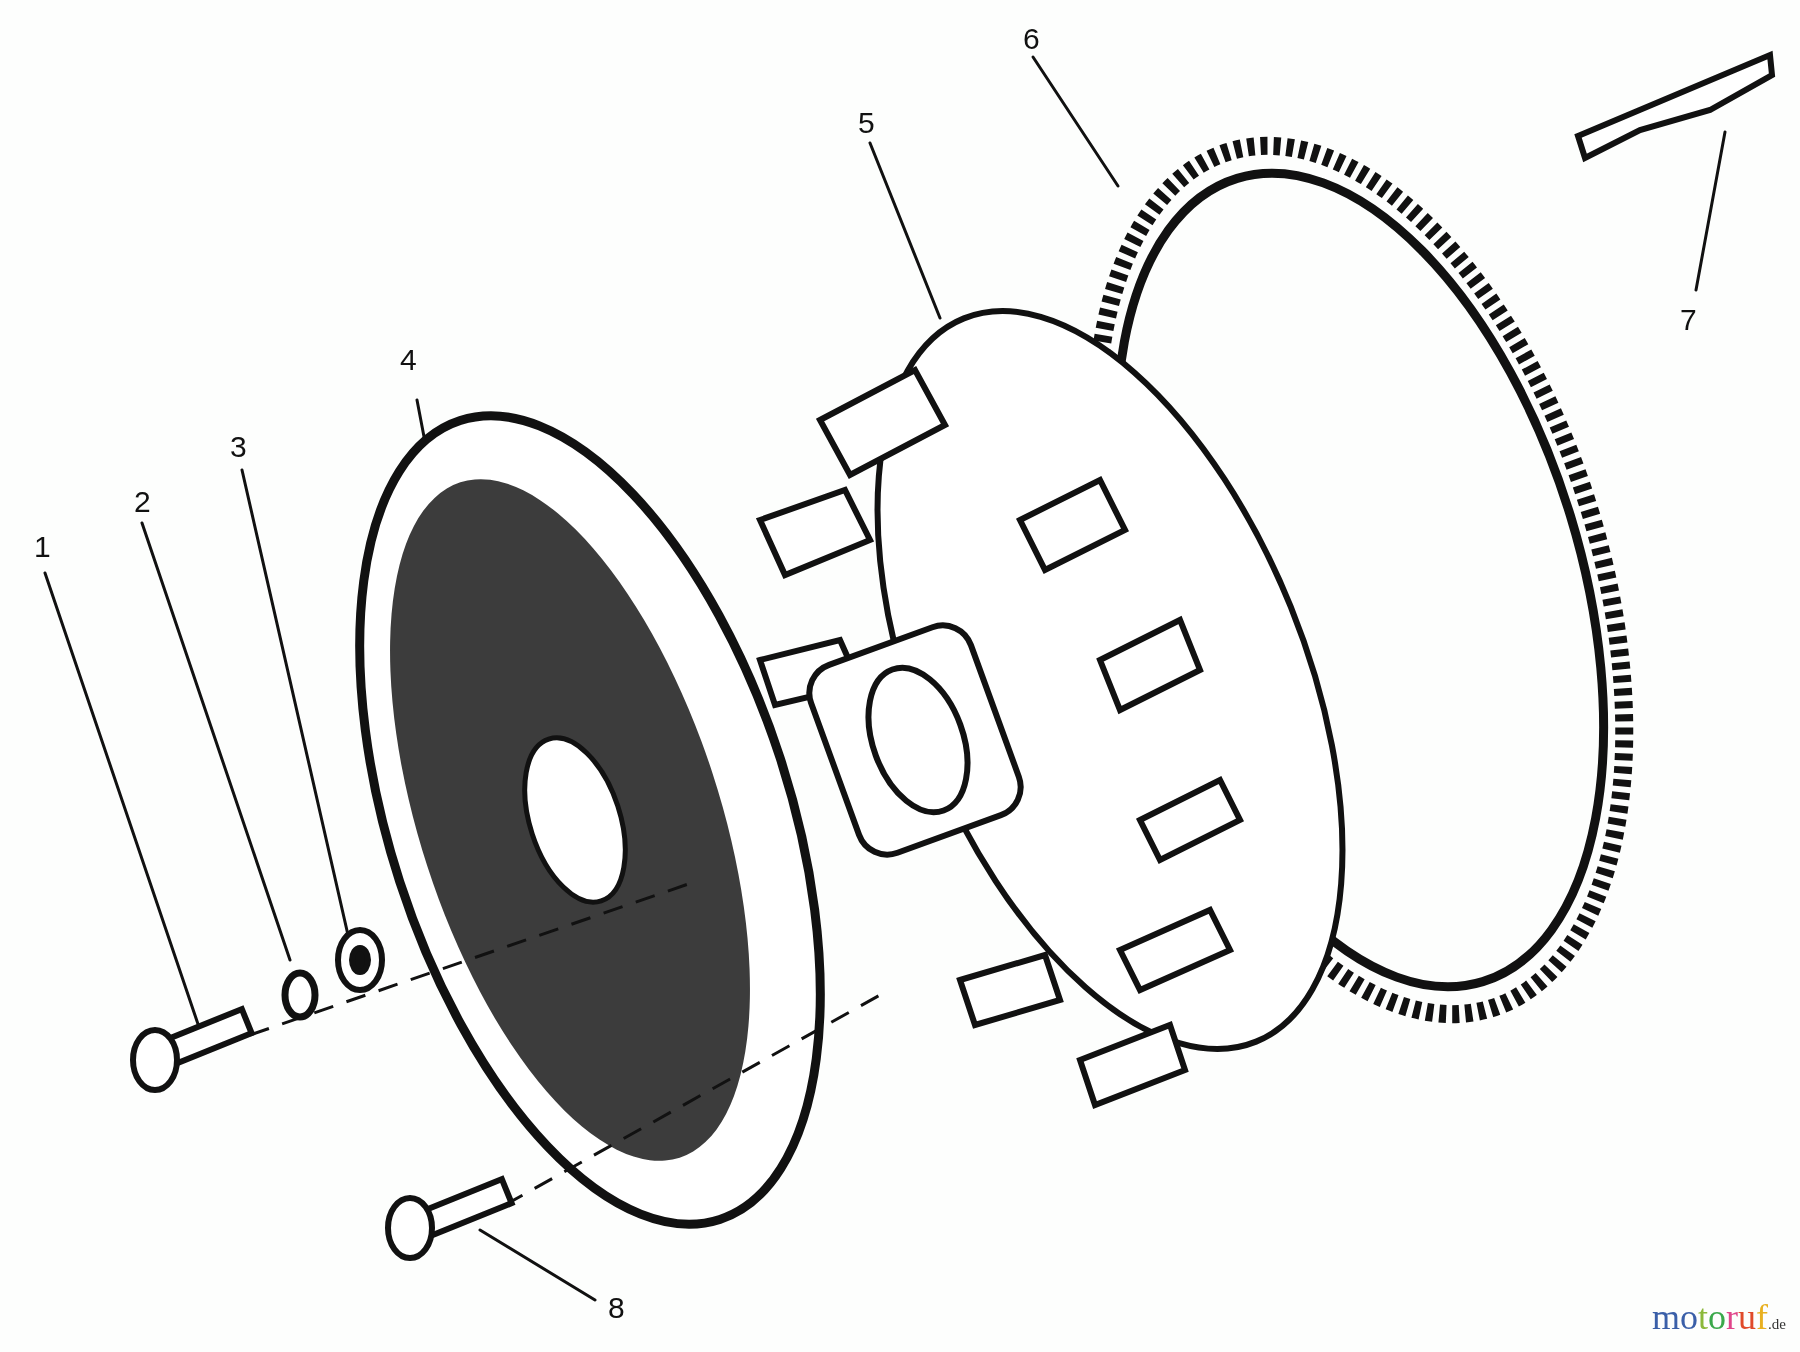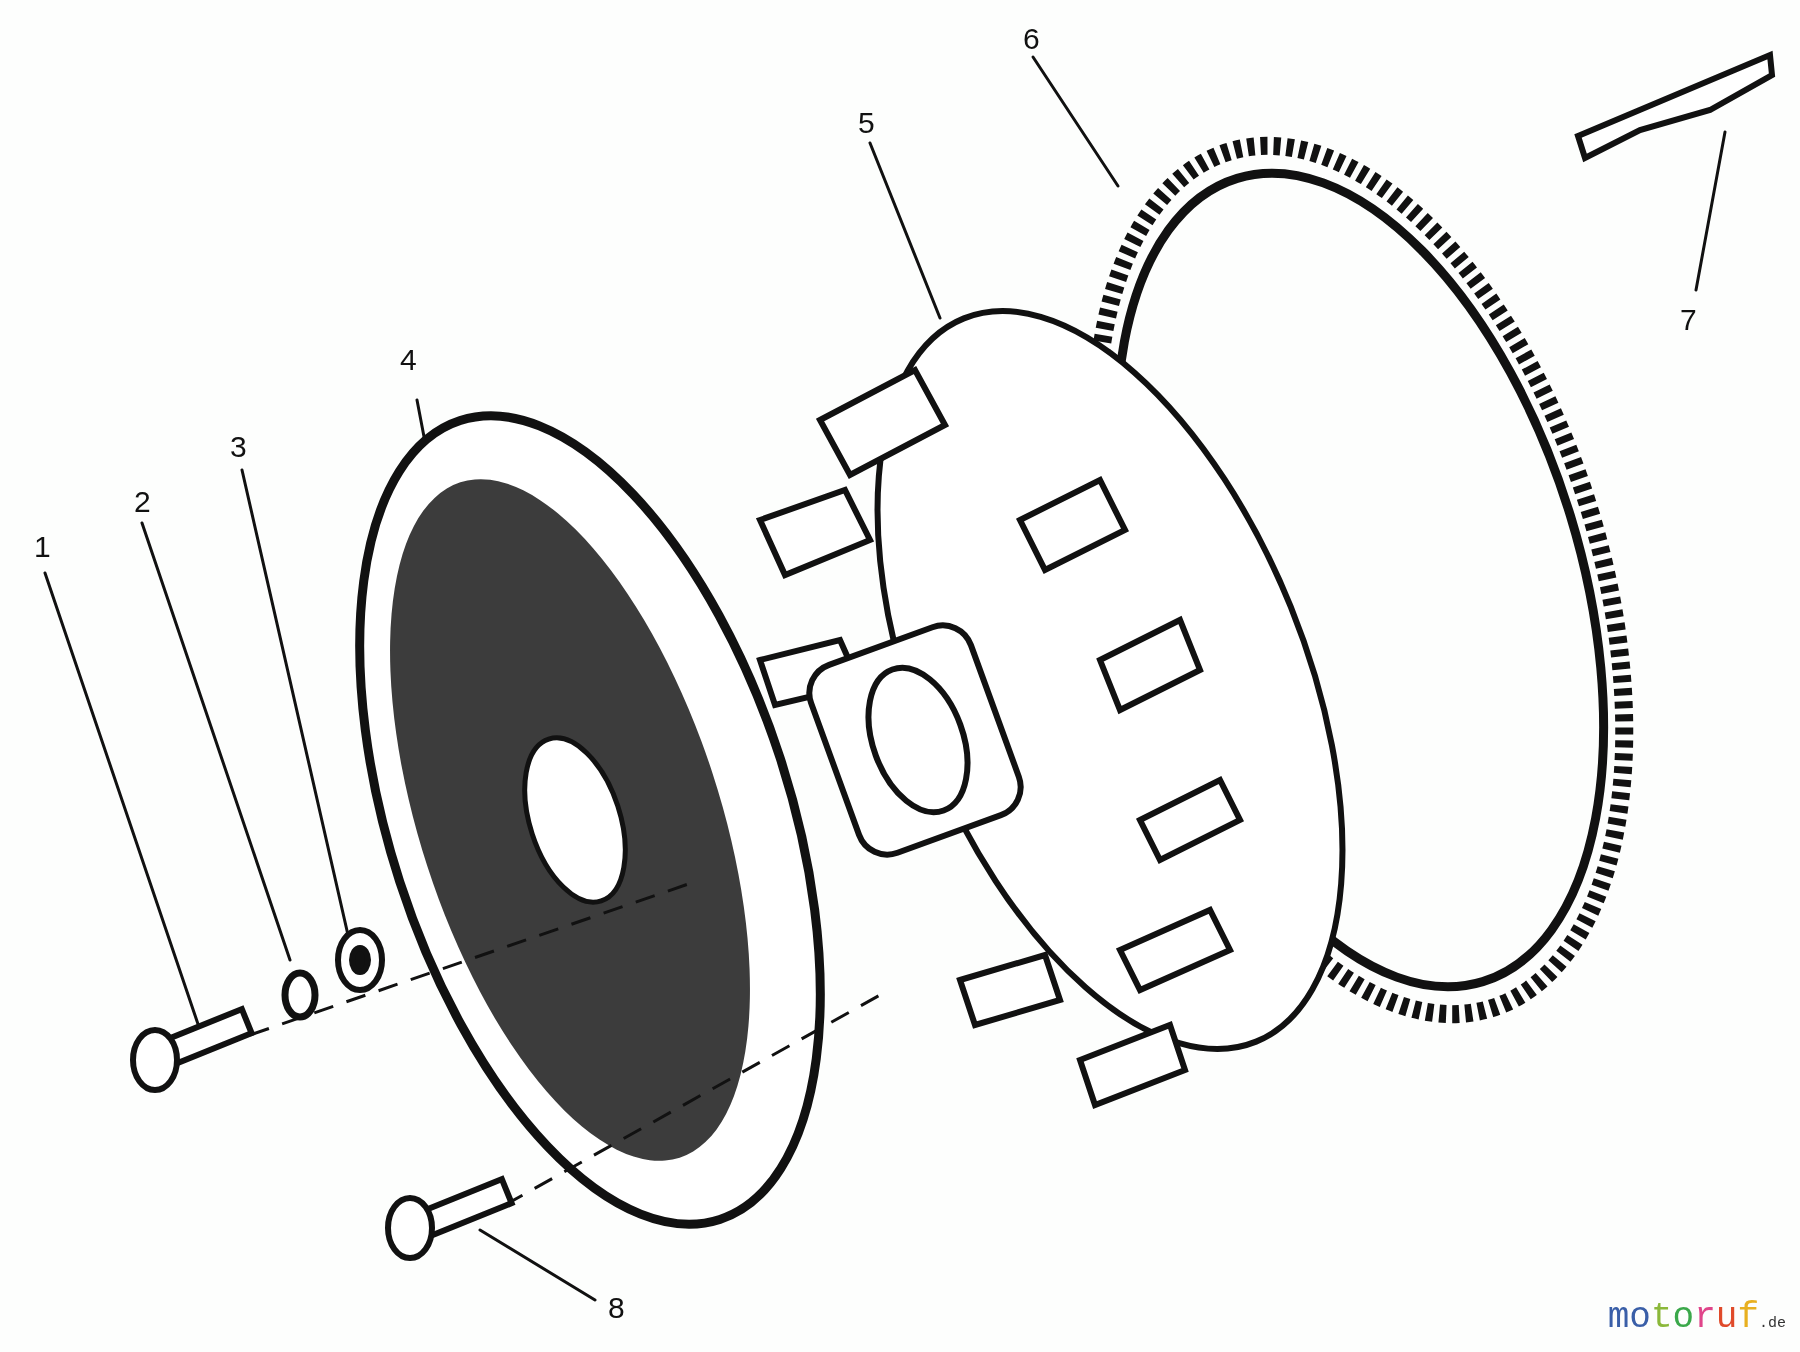--- a/index.html
+++ b/index.html
@@ -1,19 +1,19 @@
 <!DOCTYPE html>
 <html><head>
 <meta charset="utf-8">
 <style>
   html, body { margin:0; padding:0; background:#fdfefd; }
   #stage { position:relative; width:1800px; height:1352px; overflow:hidden; background:#fdfefd; }
   svg#diagram { position:absolute; left:0; top:0; }
   .callout { position:absolute; font-family:"Liberation Sans", sans-serif; font-size:30px; color:#111; line-height:1; }
-  #wm { position:absolute; right:14px; bottom:14px; font-family:Liberation Mono, monospace; font-size:36px; letter-spacing:0; }
+  #wm { position:absolute; right:14px; bottom:14px; font-family:Liberation Serif, serif; font-size:36px; letter-spacing:0; }
   #wm span.de { font-size:15px; color:#333; }
 </style>
 </head>
 <body>
 
 <div id="stage">
   <svg id="diagram" width="1800" height="1352" viewBox="0 0 1800 1352">
     <g fill="none" stroke="#111" stroke-width="3" stroke-linecap="round">
 
       <line x1="45" y1="573" x2="200" y2="1030"></line>

